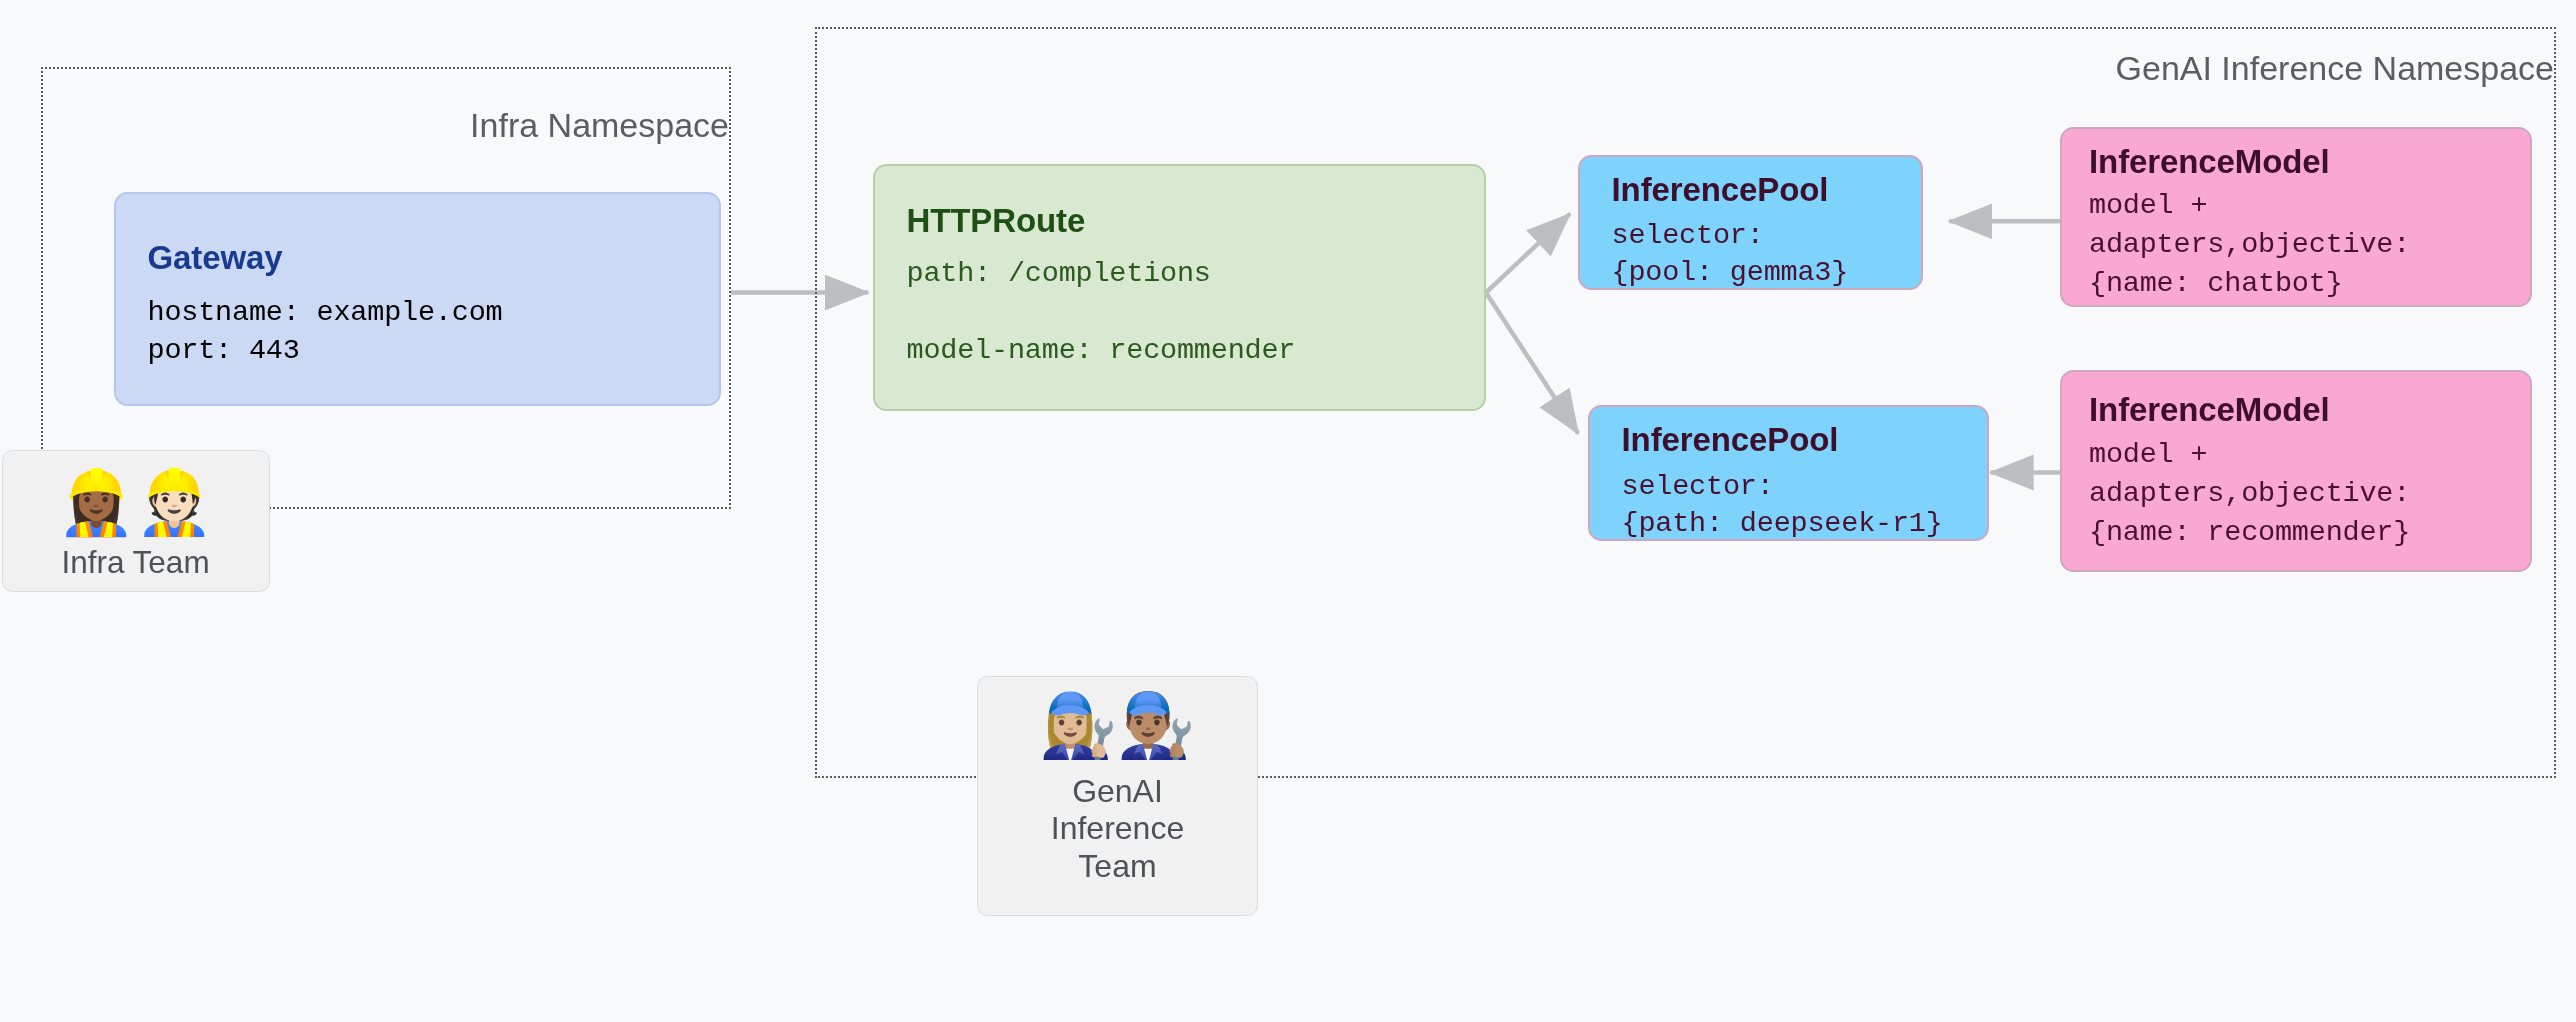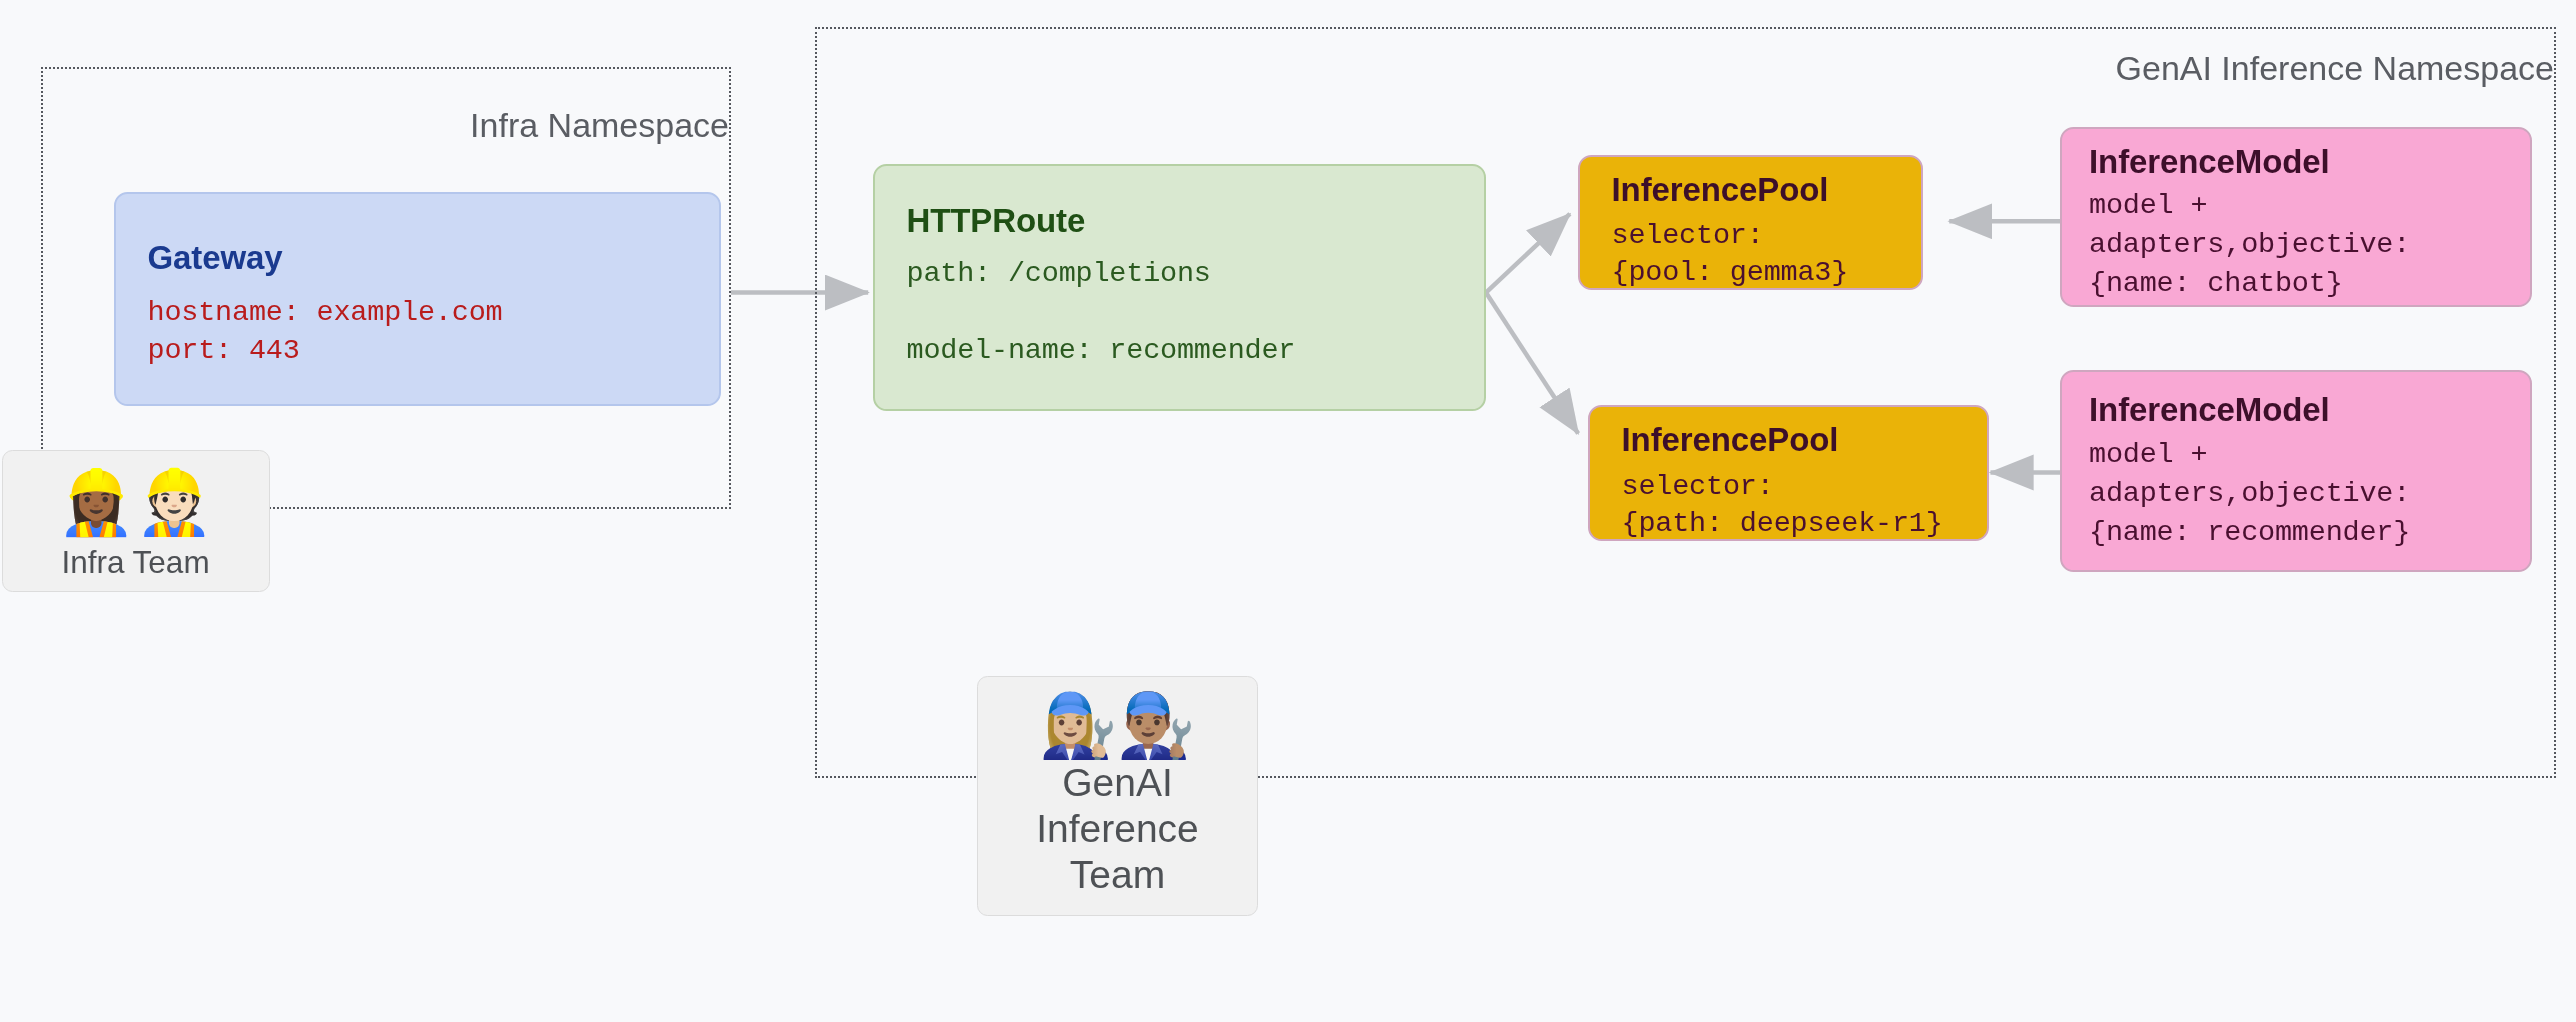--- a/index.html
+++ b/index.html
@@ -53,33 +53,33 @@
     white-space: nowrap;
     letter-spacing: -0.2px;
   }
 
   
   .n-gateway {
     background: #ccd9f5;
     border-color: #b4c6ec;
   }
   .n-gateway .title { color: #1a3a8f; font-size: 33px; }
-  .n-gateway .mono  { color: #b91c1c; font-size: 28.5px; line-height: 38px; }
+  .n-gateway .mono  { color: #000000; font-size: 28.5px; line-height: 38px; }
 
   
   .n-route {
     background: #d9e8d0;
     border-color: #b5d0a4;
   }
   .n-route .title { color: #1f4f14; font-size: 33px; }
   .n-route .mono  { color: #2b5a20; font-size: 28.5px; line-height: 38px; }
 
   
   .n-pool {
-    background: #eab308;
+    background: #7dd3fc;
     border-color: #cfa6bf;
   }
   .n-pool .title { color: #3d0f2a; font-size: 33px; }
   .n-pool .mono  { color: #4a1030; font-size: 28.5px; line-height: 37px; }
 
   
   .n-model {
     background: #f9a8d4;
     border-color: #cfa6bf;
   }
@@ -188,21 +188,21 @@
     <div class="mono" style="position:absolute; left:27px; top:142px;">{name: recommender}</div>
   </div>
 
   <div class="team" style="left:1.5px; top:450px; width:268px; height:142px; padding-top:19.5px;">
     <div class="emojis" style="font-size:63px;">👷🏾‍♀️👷🏻</div>
     <div class="team-label" style="font-size:31.5px; margin-top:10.5px;">Infra Team</div>
   </div>
 
   <div class="team" style="left:977px; top:676px; width:281px; height:240px; padding-top:16.5px;">
     <div class="emojis" style="font-size:63px;">👩🏼‍🔧👨🏽‍🔧</div>
-    <div class="team-label" style="font-size:39px; margin-top:3px;">
+    <div class="team-label" style="font-size:32px; margin-top:16px;">
       <div>GenAI</div>
       <div>Inference</div>
       <div>Team</div>
     </div>
   </div>
 
 </div>
 
 
 </body></html>

